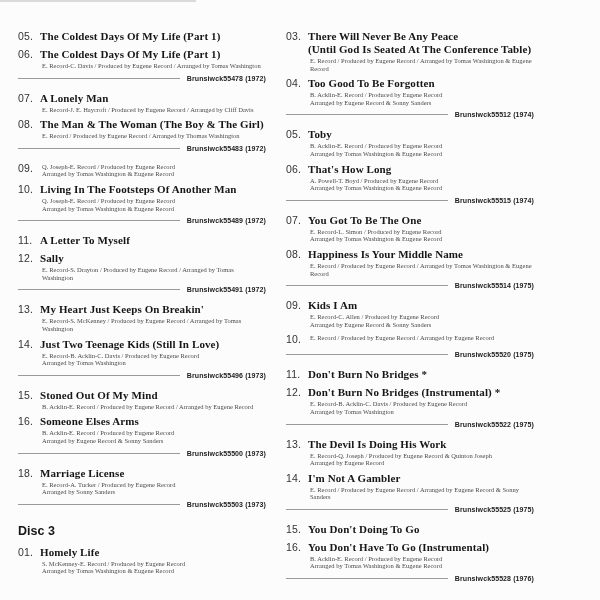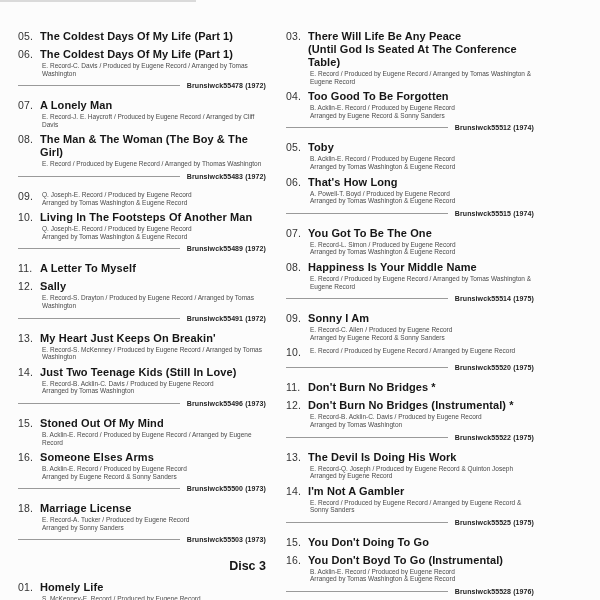--- a/index.html
+++ b/index.html
@@ -23,21 +23,21 @@
     gap:18px;
   }
   .col{flex:1;min-width:0;}
   .col.right{padding-left:2px;}
   .track{display:flex;margin-bottom:5px;}
   .tnum{
     flex:0 0 22px;
     font-size:10.5px;line-height:13px;
     color:#333;letter-spacing:.2px;
   }
-  .tbody{flex:1;min-width:0;}
+  .tbody{flex:1;min-width:0;font-family:Liberation Serif, serif;}
   .ttitle{
     font-weight:bold;
     font-size:11px;line-height:13px;
     color:#161616;letter-spacing:.1px;
   }
   .tcredit{
     font-size:6.5px;line-height:7.6px;
     color:#4a4a4a;
     padding-left:2px;margin-top:1px;
   }
@@ -50,21 +50,21 @@
     flex:1;height:1px;background:#9a9a9a;
     margin-right:7px;
   }
   .catalog{
     font-size:7px;font-weight:bold;
     color:#222;white-space:nowrap;
     letter-spacing:.1px;
   }
   .disc-header{
     font-weight:bold;font-size:12.5px;
-    margin:16px 0 8px 0;color:#161616;text-align:right;
+    margin:16px 0 8px 0;color:#161616;
   }
 </style>
 </head>
 <body>
 
 <div class="scan-edge"></div>
 
 <div class="page">
   <div class="col left" id="col-left">
       <div class="track">
@@ -195,21 +195,21 @@
           <div class="ttitle">Homely Life</div>
           <div class="tcredit">S. McKenney-E. Record / Produced by Eugene Record</div>
           <div class="tcredit">Arranged by Tomas Washington &amp; Eugene Record</div>
         </div>
       </div>
     </div>
   <div class="col right" id="col-right">
       <div class="track">
         <div class="tnum">03.</div>
         <div class="tbody">
-          <div class="ttitle">There Will Life Be Any Peace</div>
+          <div class="ttitle">There Will Never Be Any Peace</div>
           <div class="ttitle">(Until God Is Seated At The Conference Table)</div>
           <div class="tcredit">E. Record / Produced by Eugene Record / Arranged by Tomas Washington &amp; Eugene Record</div>
         </div>
       </div>
       <div class="track">
         <div class="tnum">04.</div>
         <div class="tbody">
           <div class="ttitle">Too Good To Be Forgotten</div>
           <div class="tcredit">B. Acklin-E. Record / Produced by Eugene Record</div>
           <div class="tcredit">Arranged by Eugene Record &amp; Sonny Sanders</div>
@@ -254,21 +254,21 @@
           <div class="tcredit">E. Record / Produced by Eugene Record / Arranged by Tomas Washington &amp; Eugene Record</div>
         </div>
       </div>
       <div class="rule-row">
         <div class="rule-line"></div>
         <div class="catalog">Brunsiwck55514 (1975)</div>
       </div>
       <div class="track">
         <div class="tnum">09.</div>
         <div class="tbody">
-          <div class="ttitle">Sonny I Am</div>
+          <div class="ttitle">Kids I Am</div>
           <div class="tcredit">E. Record-C. Allen / Produced by Eugene Record</div>
           <div class="tcredit">Arranged by Eugene Record &amp; Sonny Sanders</div>
         </div>
       </div>
       <div class="track">
         <div class="tnum">10.</div>
         <div class="tbody">
           <div class="tcredit">E. Record / Produced by Eugene Record / Arranged by Eugene Record</div>
         </div>
       </div>
@@ -315,21 +315,21 @@
       </div>
       <div class="track">
         <div class="tnum">15.</div>
         <div class="tbody">
           <div class="ttitle">You Don't Doing To Go</div>
         </div>
       </div>
       <div class="track">
         <div class="tnum">16.</div>
         <div class="tbody">
-          <div class="ttitle">You Don't Boyd To Go (Instrumental)</div>
+          <div class="ttitle">You Don't Have To Go (Instrumental)</div>
           <div class="tcredit">B. Acklin-E. Record / Produced by Eugene Record</div>
           <div class="tcredit">Arranged by Tomas Washington &amp; Eugene Record</div>
         </div>
       </div>
       <div class="rule-row">
         <div class="rule-line"></div>
         <div class="catalog">Brunsiwck55528 (1976)</div>
       </div>
     </div>
 </div>

